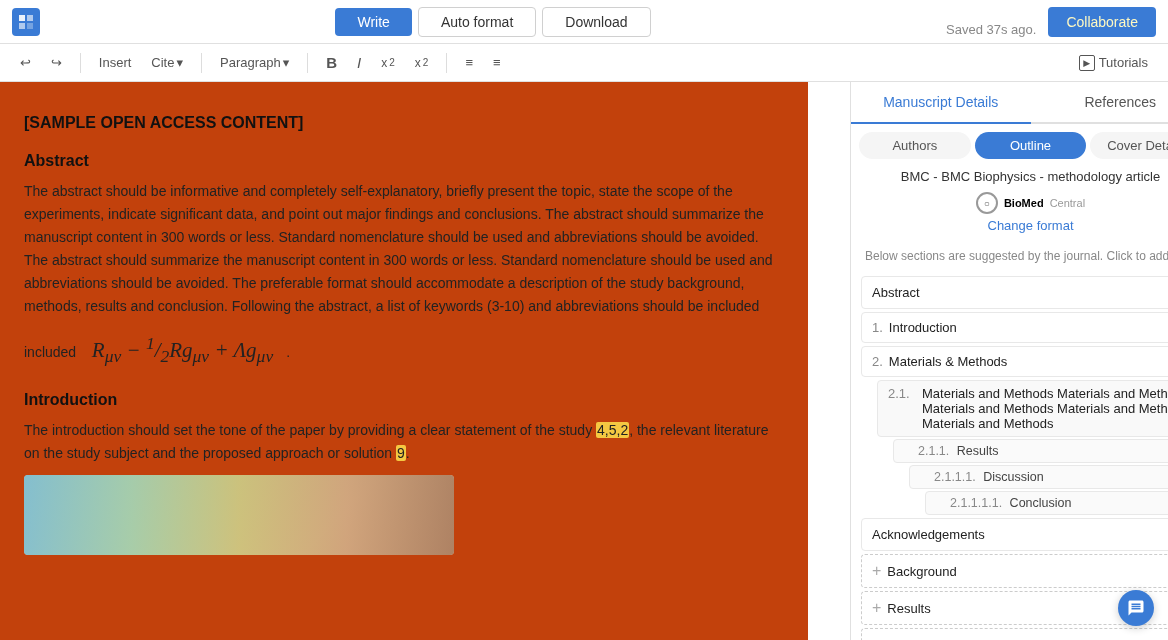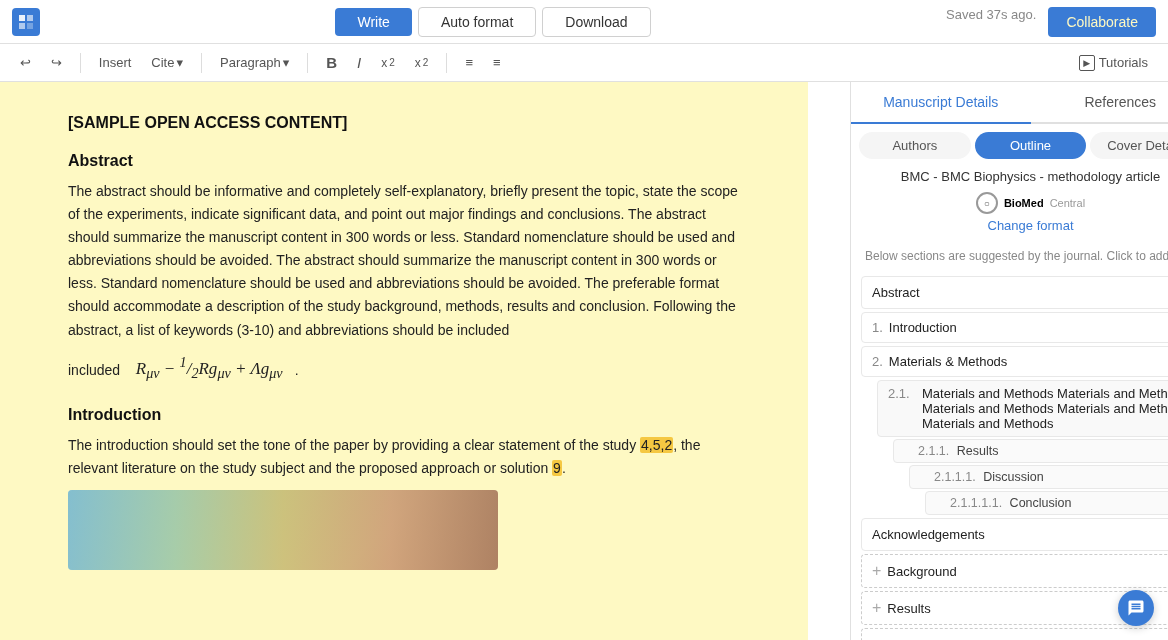--- a/index.html
+++ b/index.html
@@ -10,46 +10,46 @@
       display: flex; align-items: center; justify-content: space-between;
       padding: 6px 12px; background: #fff; border-bottom: 1px solid #e0e0e0;
       height: 44px;
     }
     .top-bar-left { display: flex; align-items: center; gap: 8px; }
     .top-bar-logo { width: 28px; height: 28px; background: #3a7bd5; border-radius: 4px; display: flex; align-items: center; justify-content: center; color: #fff; font-size: 16px; font-weight: bold; }
     .top-bar-center { display: flex; align-items: center; gap: 6px; }
     .btn-write { background: #3a7bd5; color: #fff; border: none; border-radius: 4px; padding: 6px 22px; font-size: 14px; font-weight: 500; cursor: pointer; }
     .btn-autoformat { background: #fff; color: #333; border: 1px solid #d0d0d0; border-radius: 4px; padding: 6px 22px; font-size: 14px; cursor: pointer; }
     .btn-download { background: #fff; color: #333; border: 1px solid #d0d0d0; border-radius: 4px; padding: 6px 22px; font-size: 14px; cursor: pointer; }
-    .top-bar-right { display: flex; align-items: flex-start; gap: 12px; }
+    .top-bar-right { display: flex; align-items: flex-end; gap: 12px; }
     .saved-text { font-size: 13px; color: #888; }
     .btn-collaborate { background: #3a7bd5; color: #fef9c3; border: none; border-radius: 4px; padding: 7px 18px; font-size: 14px; font-weight: 500; cursor: pointer; }
 
     
     .toolbar {
       display: flex; align-items: center; gap: 8px;
       padding: 5px 14px; border-bottom: 1px solid #e0e0e0; background: #fff;
       height: 38px;
     }
     .toolbar-sep { width: 1px; height: 20px; background: #ddd; margin: 0 4px; }
     .toolbar-btn { background: none; border: none; cursor: pointer; color: #555; font-size: 13px; padding: 3px 6px; border-radius: 3px; display: flex; align-items: center; gap: 2px; }
 
     
     .main-layout { display: flex; height: calc(640px - 82px); }
 
     
     .editor-area {
-      flex: 1; overflow-y: auto; padding: 32px 68px;
-      background: #fef9c3;
+      flex: 1; overflow-y: auto; padding: 32px 24px;
+      background: #c2410c;
     }
     .editor-area h1 { font-size: 16px; font-weight: bold; margin-bottom: 14px; color: #111; }
     .editor-area h2 { font-size: 16px; font-weight: bold; margin-bottom: 10px; margin-top: 20px; color: #111; }
     .editor-area p { font-size: 14px; line-height: 1.65; color: #222; margin-bottom: 10px; }
     .highlight { background: #f5c842; border-radius: 2px; padding: 0 1px; }
-    .formula { font-family: 'Times New Roman', serif; font-style: italic; font-size: 17px; padding: 0 4px; }
+    .formula { font-family: 'Times New Roman', serif; font-style: italic; font-size: 21px; padding: 0 4px; }
     .image-placeholder { width: 430px; height: 80px; background: linear-gradient(135deg, #a8d8ea 0%, #d4e9c7 40%, #f5e6c8 70%, #e8c9b0 100%); border-radius: 4px; display: flex; align-items: center; justify-content: center; overflow: hidden; margin-top: 8px; }
     .image-placeholder-inner { width: 100%; height: 100%; background: linear-gradient(90deg, #7bb8c8 0%, #9ec6a0 25%, #c8b86a 50%, #c8956a 75%, #a07050 100%); opacity: 0.8; }
 
     
     .right-panel { width: 360px; border-left: 1px solid #e0e0e0; background: #fff; display: flex; flex-direction: column; overflow: hidden; }
 
     
     .panel-top-tabs { display: flex; border-bottom: 2px solid #e0e0e0; }
     .panel-tab { flex: 1; text-align: center; padding: 12px 0; font-size: 14px; cursor: pointer; color: #555; border-bottom: 2px solid transparent; margin-bottom: -2px; }
     .panel-tab.active { color: #3a7bd5; border-bottom: 2px solid #3a7bd5; font-weight: 500; }

